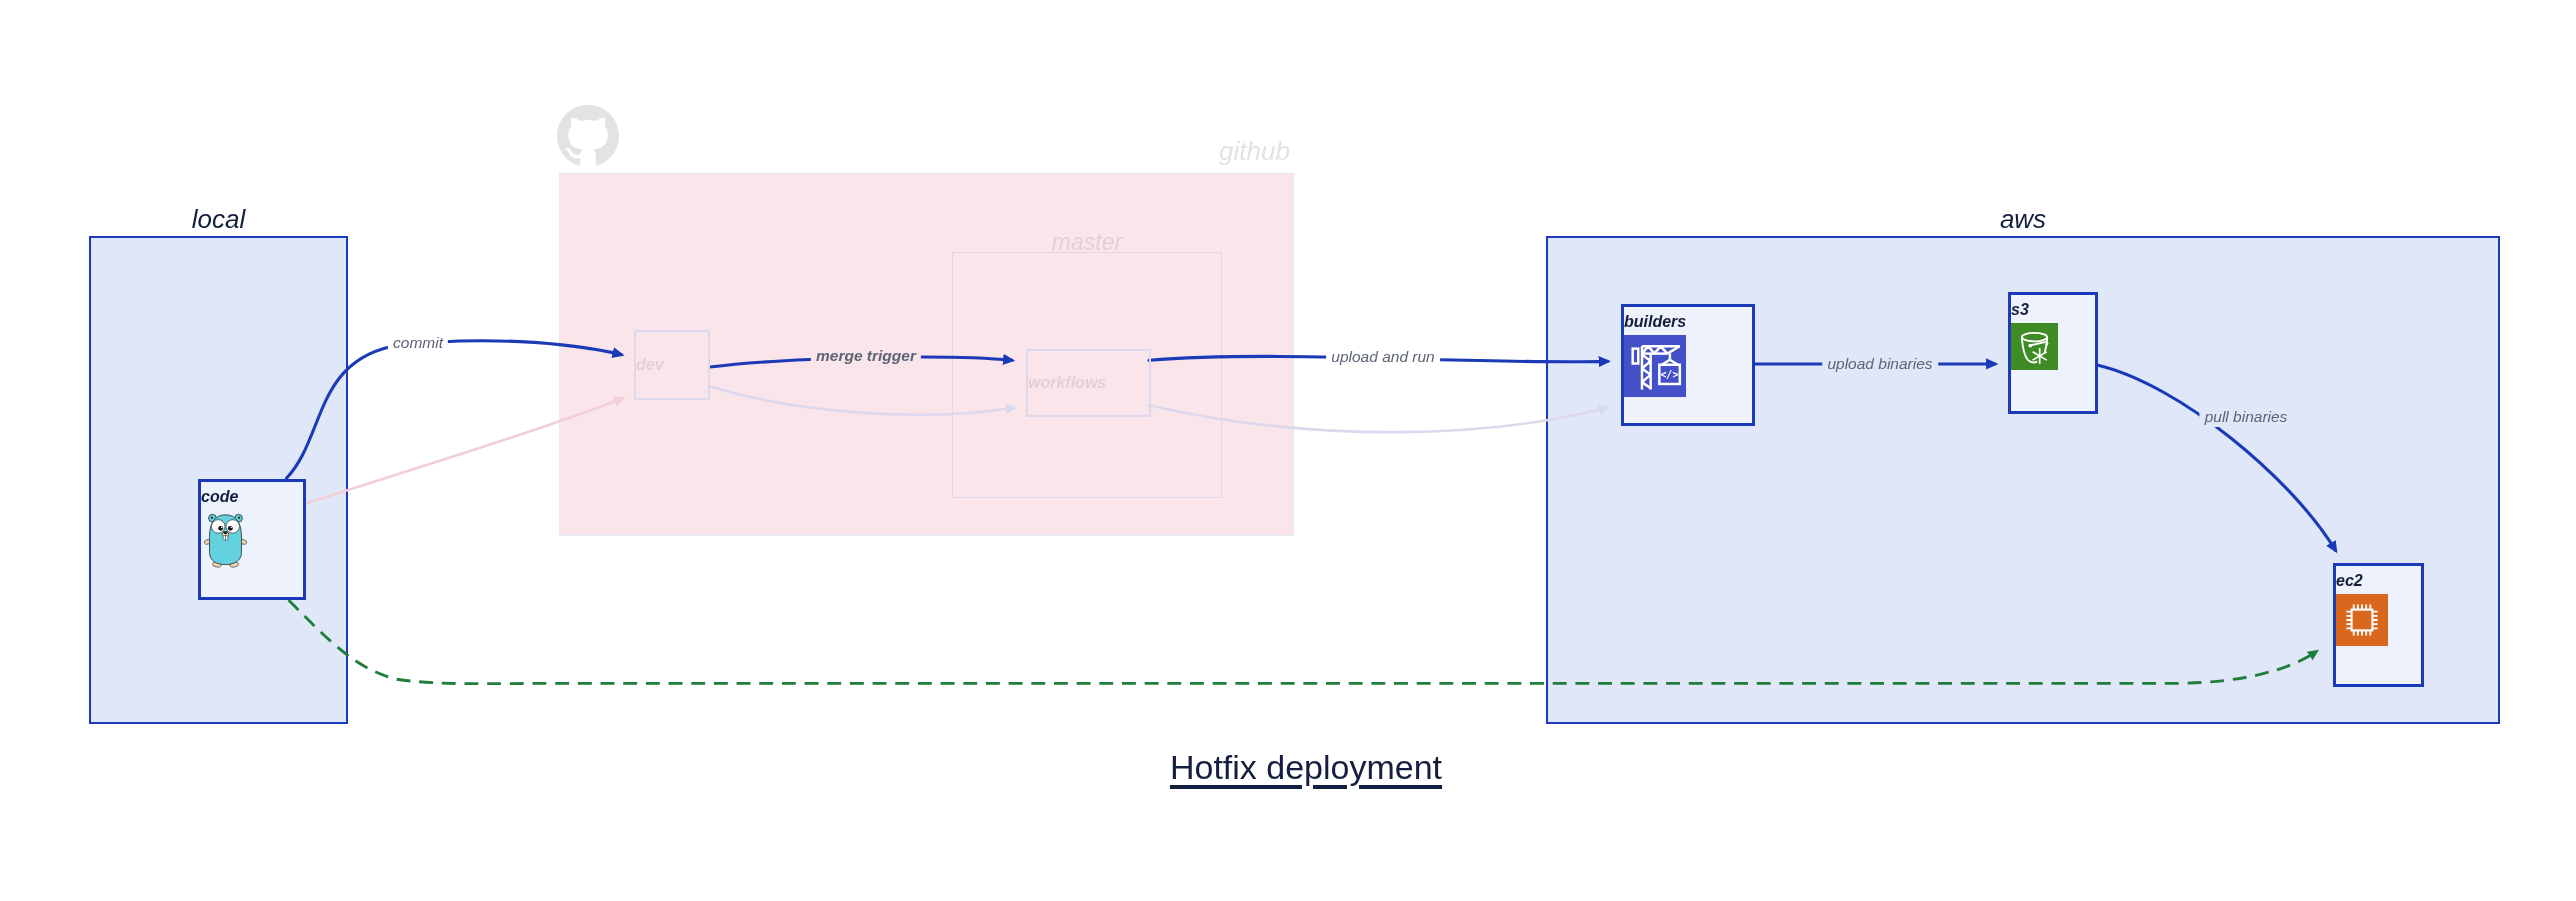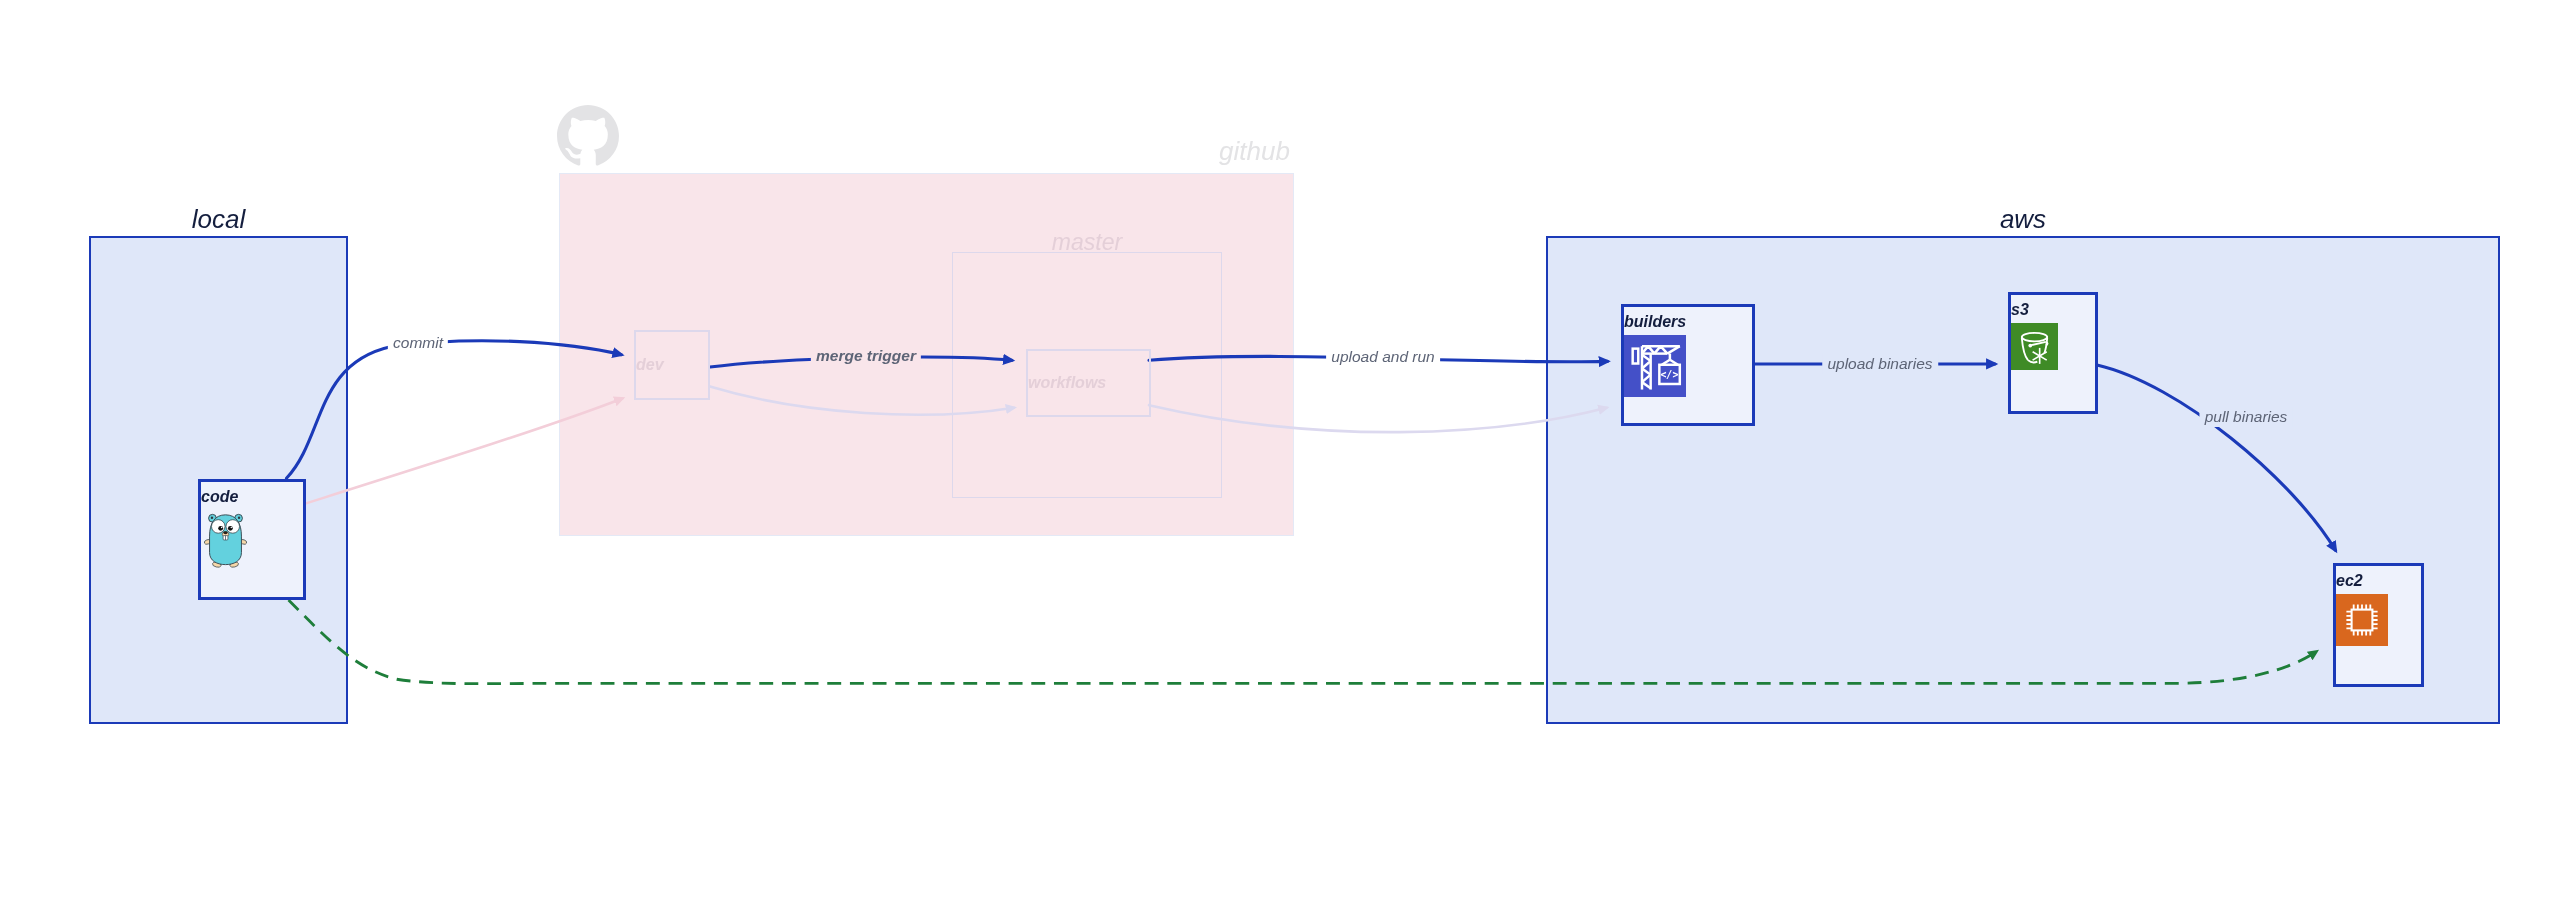--- a/index.html
+++ b/index.html
@@ -203,14 +203,15 @@
     <path class="e-blue" d="M 4070 708 C 4230 745, 4450 930, 4533 1068" marker-end="url(#m-blue)"></path>
     <path class="e-green" d="M 560 1164 C 640 1245, 690 1298, 770 1318 C 850 1330, 950 1326, 1080 1326 L 4230 1326 C 4350 1324, 4440 1302, 4496 1264" marker-end="url(#m-green)"></path>
   </svg>
 
   <div class="edge-label bg-white" style="left:418px;top:343px;">commit</div>
   <div class="edge-label bg-pink" style="left:866px;top:356px;font-weight:bold;">merge trigger</div>
   <div class="edge-label bg-white" style="left:1383px;top:357px;">upload and run</div>
   <div class="edge-label bg-grp" style="left:1880px;top:364px;">upload binaries</div>
   <div class="edge-label bg-grp" style="left:2246px;top:417px;">pull binaries</div>
 
+  <div id="title">Hotfix deployment</div>
 </div>
 
 
 </body></html>

